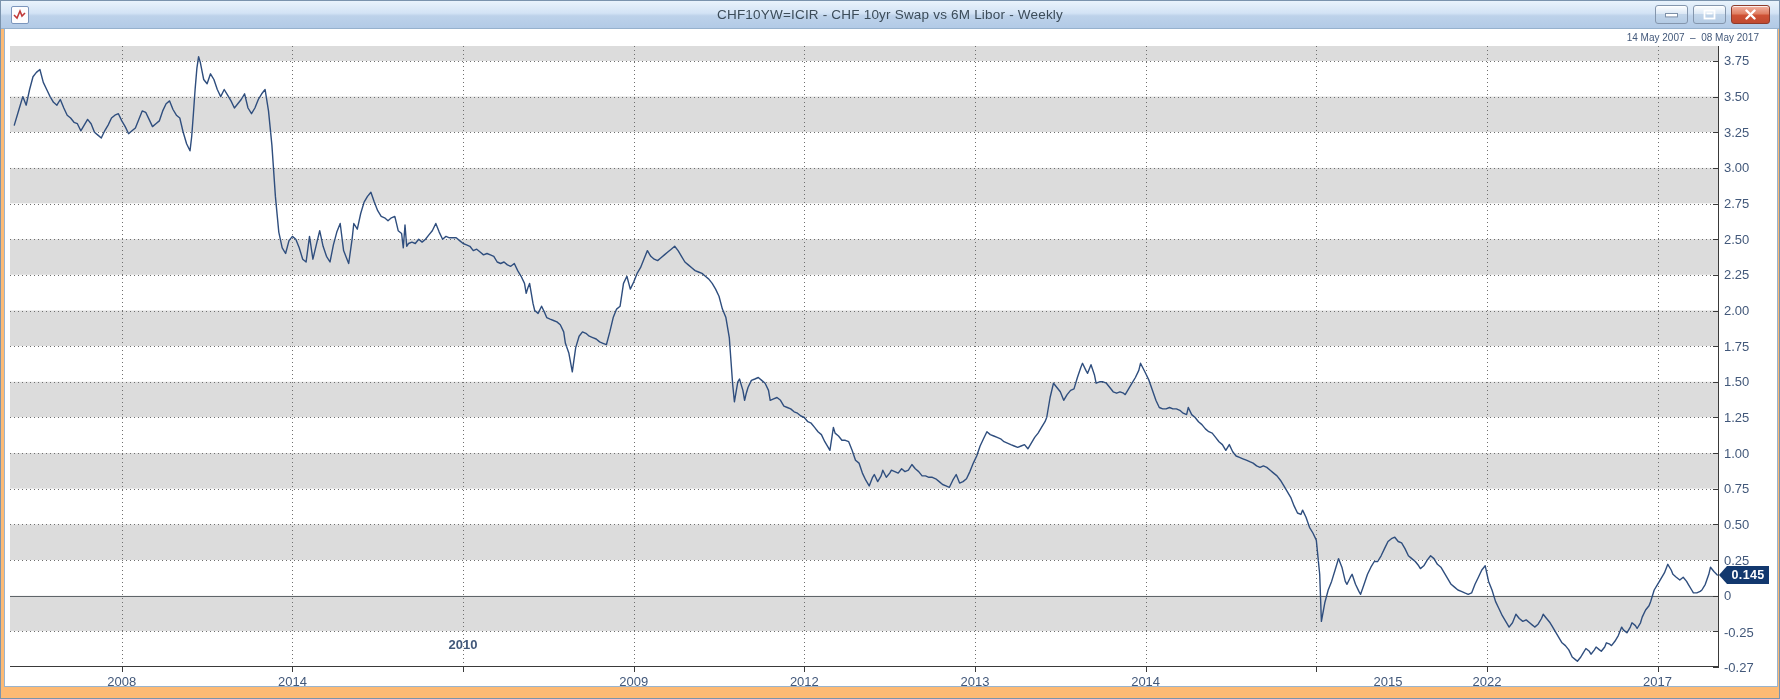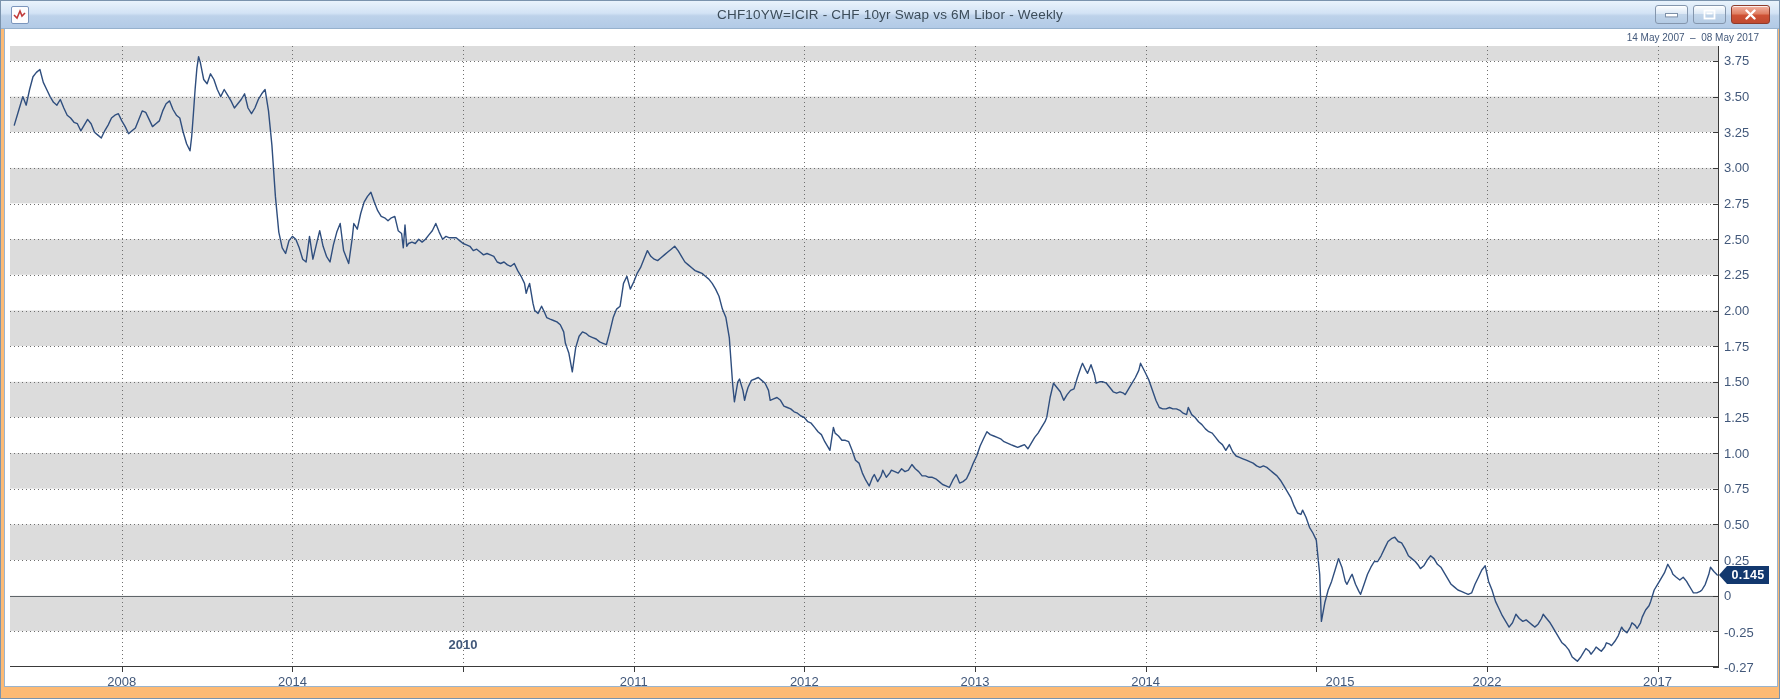--- a/index.html
+++ b/index.html
@@ -199,25 +199,25 @@
         <div class="ylab" style="top: 487.905px;">0.50</div>
         <div class="ylab" style="top: 523.554px;">0.25</div>
         <div class="ylab" style="top: 559.203px;">0</div>
         <div class="ylab" style="top: 596px;">-0.25</div>
         <div class="ylab" style="top: 630.5px;">-0.27</div>
       </div>
     <div id="xlabels">
         <div class="xlab" style="left: 94.7718px; top: 645px;">2008</div>
         <div class="xlab" style="left: 265.416px; top: 645px;">2014</div>
         <div class="xlab" style="left: 436.06px; top: 608px; font-weight: bold;">2010</div>
-        <div class="xlab" style="left: 606.704px; top: 645px;">2011</div>
+        <div class="xlab" style="left: 606.704px; top: 645px;">2009</div>
         <div class="xlab" style="left: 777.348px; top: 645px;">2012</div>
         <div class="xlab" style="left: 947.992px; top: 645px;">2013</div>
         <div class="xlab" style="left: 1118.64px; top: 645px;">2014</div>
-        <div class="xlab" style="left: 1313px; top: 645px;">2015</div>
+        <div class="xlab" style="left: 1361px; top: 645px;">2015</div>
         <div class="xlab" style="left: 1459.92px; top: 645px;">2022</div>
         <div class="xlab" style="left: 1630.57px; top: 645px;">2017</div>
       </div>
 
     <div id="price-tag" style="top: 537.026px;">
       <div class="arrow"></div>
       <div class="box">0.145</div>
     </div>
   </div>
 </div>

